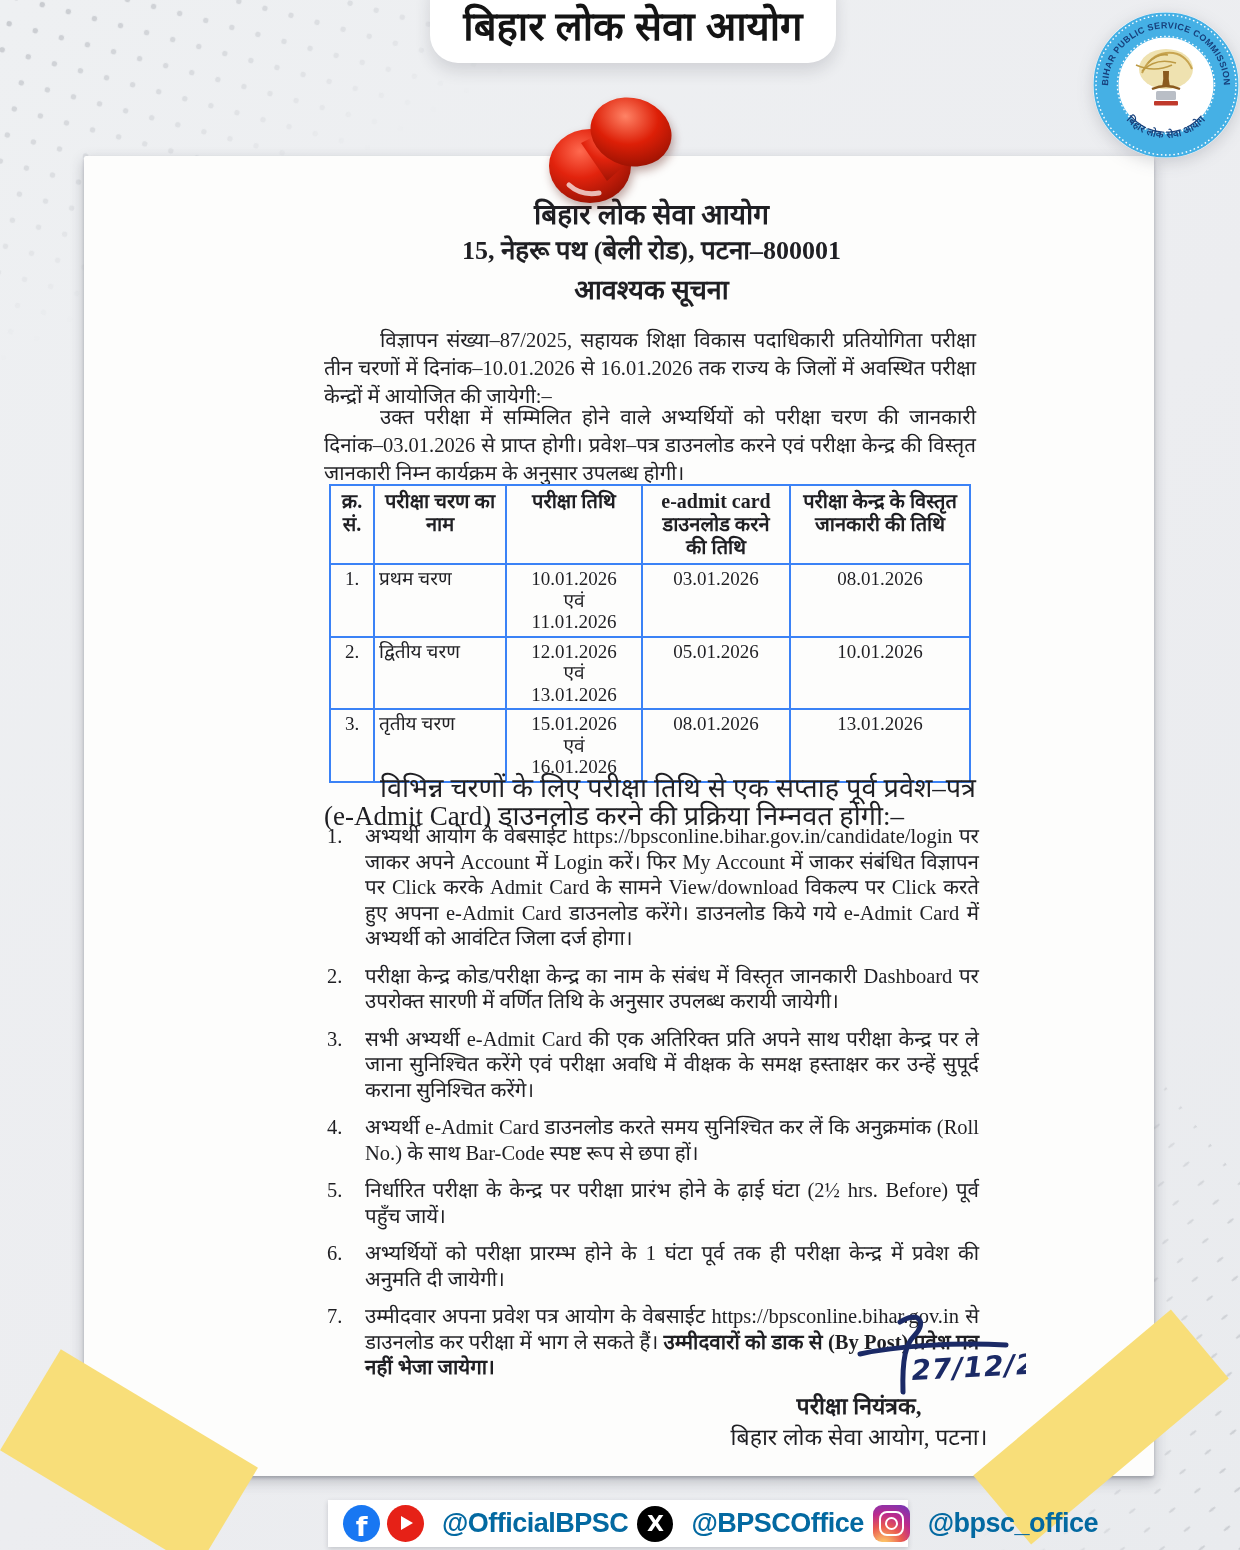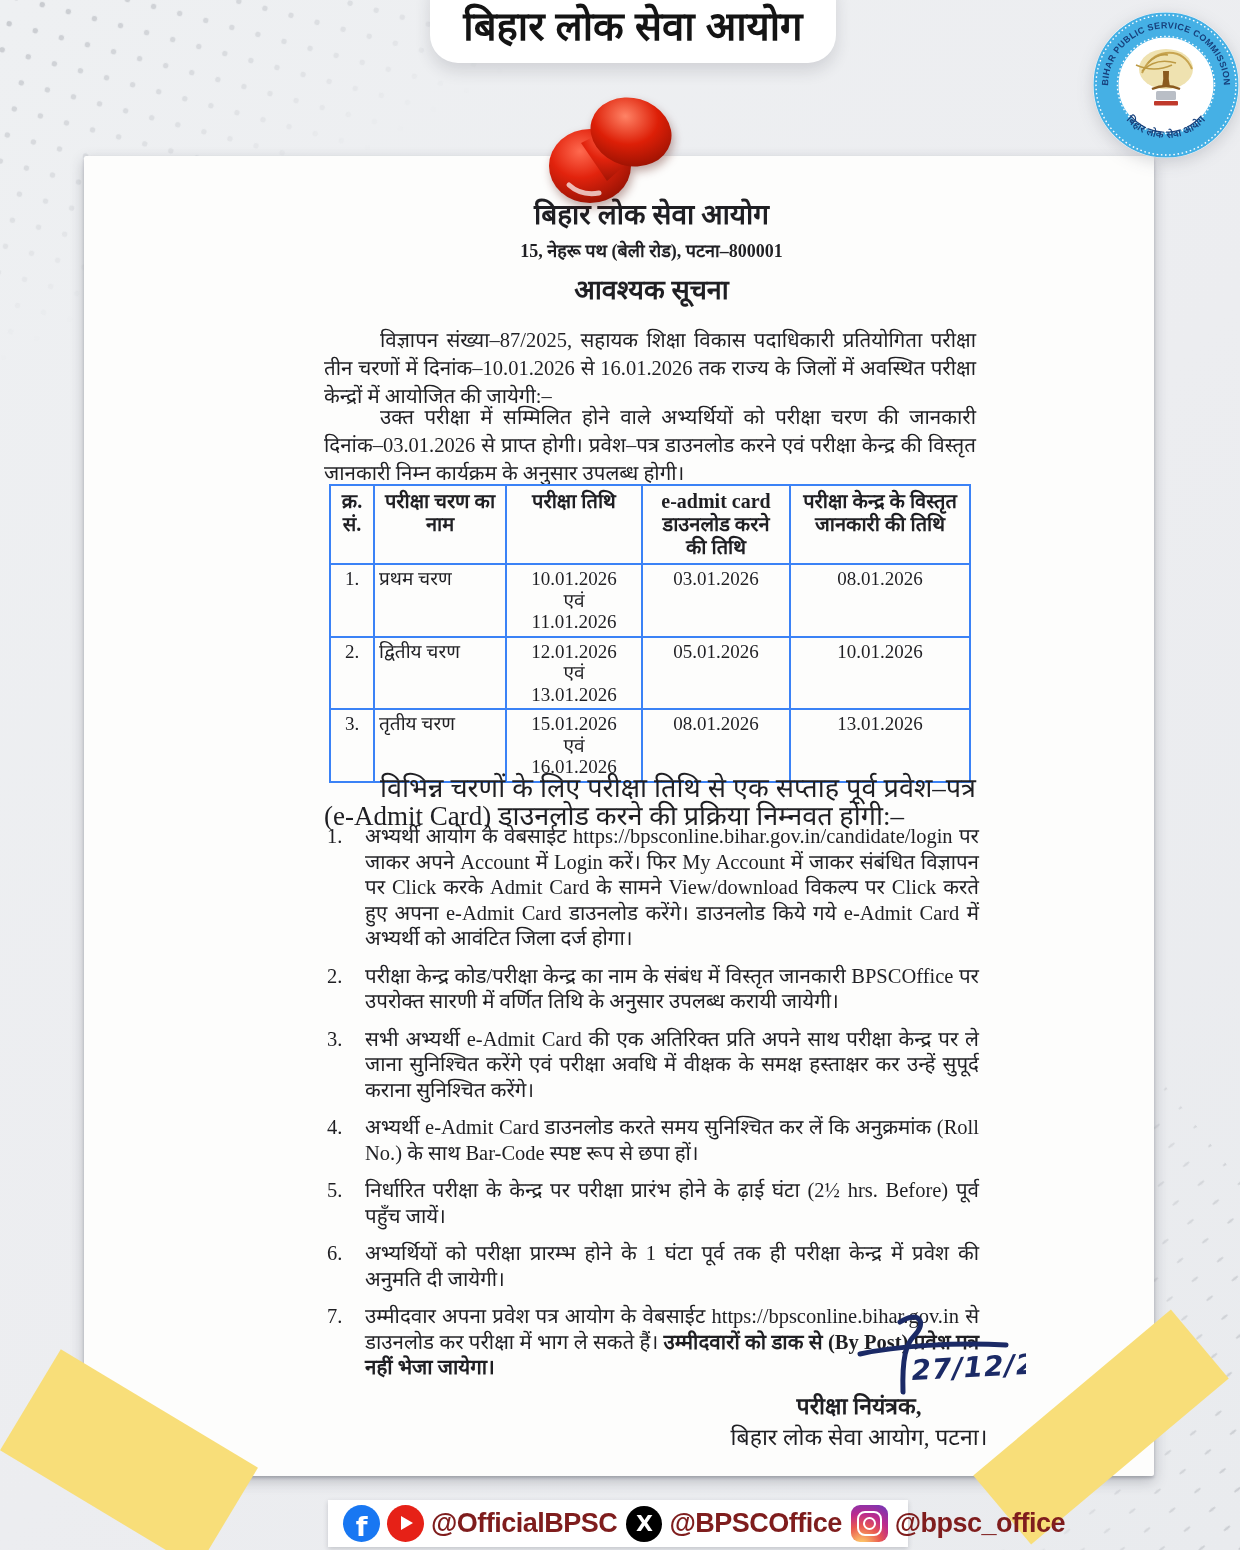--- a/index.html
+++ b/index.html
@@ -45,21 +45,21 @@
   
   .sheet{
     position:absolute;left:84px;top:156px;width:1070px;height:1320px;
     background:#fdfdfc;border-radius:2px;
     box-shadow:0 5px 14px rgba(50,55,70,.28),0 2px 3px rgba(50,55,70,.25);
     z-index:2;overflow:hidden;
   }
   .abs{position:absolute;box-sizing:border-box;}
   .doc-head{left:240px;top:42px;width:655px;text-align:center;}
   .doc-head .org{font-size:28px;font-weight:700;line-height:34px;}
-  .doc-head .addr{font-size:18px;font-weight:700;line-height:38px;}
+  .doc-head .addr{font-size:26px;font-weight:700;line-height:38px;}
   .doc-head .notice{font-size:27px;font-weight:700;line-height:40px;display:inline-block;
     text-underline-offset:5px;text-decoration-thickness:2px;}
   .para{left:240px;width:652px;font-size:20.5px;line-height:28px;text-align:justify;}
   .para .indent{display:inline-block;width:56px;}
   .p1{top:170px;}
   .p2{top:247px;}
   .p3{top:618px;font-size:27px;}
   
   table.sched{
     left:245px;top:328px;position:absolute;border-collapse:collapse;width:640px;
@@ -90,21 +90,21 @@
   .social-bar{
     position:absolute;left:328px;top:1500px;width:580px;height:47px;background:#fff;
     box-shadow:0 2px 5px rgba(40,45,60,.2);z-index:8;
     display:flex;align-items:center;gap:9px;padding:0 6px;box-sizing:border-box;
     font-family:"Liberation Sans","DejaVu Sans",sans-serif;
   }
   .bar-end{width:11px;align-self:stretch;margin:3px 0;
     background:linear-gradient(90deg,#1d7fa0 0 3px,transparent 3px 8px,#1d7fa0 8px 11px);}
   .bar-end.right{margin-left:auto;}
   .soc-group{display:flex;align-items:center;gap:7px;cursor:pointer;}
-  .soc-handle{font-size:27px;font-weight:700;color:#7f1d1d;letter-spacing:-.5px;white-space:nowrap;}
+  .soc-handle{font-size:27px;font-weight:700;color:#0369a1;letter-spacing:-.5px;white-space:nowrap;margin-left:11px;}
   .ic{display:inline-flex;align-items:center;justify-content:center;flex:0 0 auto;}
   .ic-fb{width:37px;height:37px;border-radius:50%;background:#1877f2;color:#fff;
     font-size:27px;font-weight:700;font-family:"DejaVu Sans",sans-serif;line-height:1;padding-top:6px;box-sizing:border-box;}
   .ic-yt{width:37px;height:37px;border-radius:50%;background:#e62117;position:relative;}
   .ic-yt::after{content:"";position:absolute;left:14px;top:11px;border-left:12px solid #fff;
     border-top:7.5px solid transparent;border-bottom:7.5px solid transparent;}
   .ic-x{width:36px;height:36px;border-radius:50%;background:#000;color:#fff;
     font-size:22px;font-weight:700;font-family:"DejaVu Sans",sans-serif;}
   .ic-ig{width:37px;height:37px;border-radius:9px;position:relative;
     background:radial-gradient(circle at 28% 110%,#fdc468 8%,#e95950 40%,#bc2a8d 65%,#8134af 90%);}
@@ -247,21 +247,21 @@
 
   <div class="abs para p3"><span class="indent"></span><span>विभिन्न चरणों के लिए परीक्षा तिथि से एक सप्ताह पूर्व प्रवेश–पत्र (e-Admit Card) डाउनलोड करने की प्रक्रिया निम्नवत होगी:–</span></div>
 
   <div class="abs proc-list">
     <div class="proc-item">
       <span class="no">1.</span>
       <span><span>अभ्यर्थी आयोग के वेबसाईट https://bpsconline.bihar.gov.in/candidate/login पर जाकर अपने Account में Login करें। फिर My Account में जाकर संबंधित विज्ञापन पर Click करके Admit Card के सामने View/download विकल्प पर Click करते हुए अपना e-Admit Card डाउनलोड करेंगे। डाउनलोड किये गये e-Admit Card में अभ्यर्थी को आवंटित जिला दर्ज होगा।</span><b></b></span>
     </div>
     <div class="proc-item">
       <span class="no">2.</span>
-      <span><span>परीक्षा केन्द्र कोड/परीक्षा केन्द्र का नाम के संबंध में विस्तृत जानकारी BPSCOffice पर उपरोक्त सारणी में वर्णित तिथि के अनुसार उपलब्ध करायी जायेगी।</span><b></b></span>
+      <span><span>परीक्षा केन्द्र कोड/परीक्षा केन्द्र का नाम के संबंध में विस्तृत जानकारी Dashboard पर उपरोक्त सारणी में वर्णित तिथि के अनुसार उपलब्ध करायी जायेगी।</span><b></b></span>
     </div>
     <div class="proc-item">
       <span class="no">3.</span>
       <span><span>सभी अभ्यर्थी e-Admit Card की एक अतिरिक्त प्रति अपने साथ परीक्षा केन्द्र पर ले जाना सुनिश्चित करेंगे एवं परीक्षा अवधि में वीक्षक के समक्ष हस्ताक्षर कर उन्हें सुपूर्द कराना सुनिश्चित करेंगे।</span><b></b></span>
     </div>
     <div class="proc-item">
       <span class="no">4.</span>
       <span><span>अभ्यर्थी e-Admit Card डाउनलोड करते समय सुनिश्चित कर लें कि अनुक्रमांक (Roll No.) के साथ Bar-Code स्पष्ट रूप से छपा हों।</span><b></b></span>
     </div>
     <div class="proc-item">

